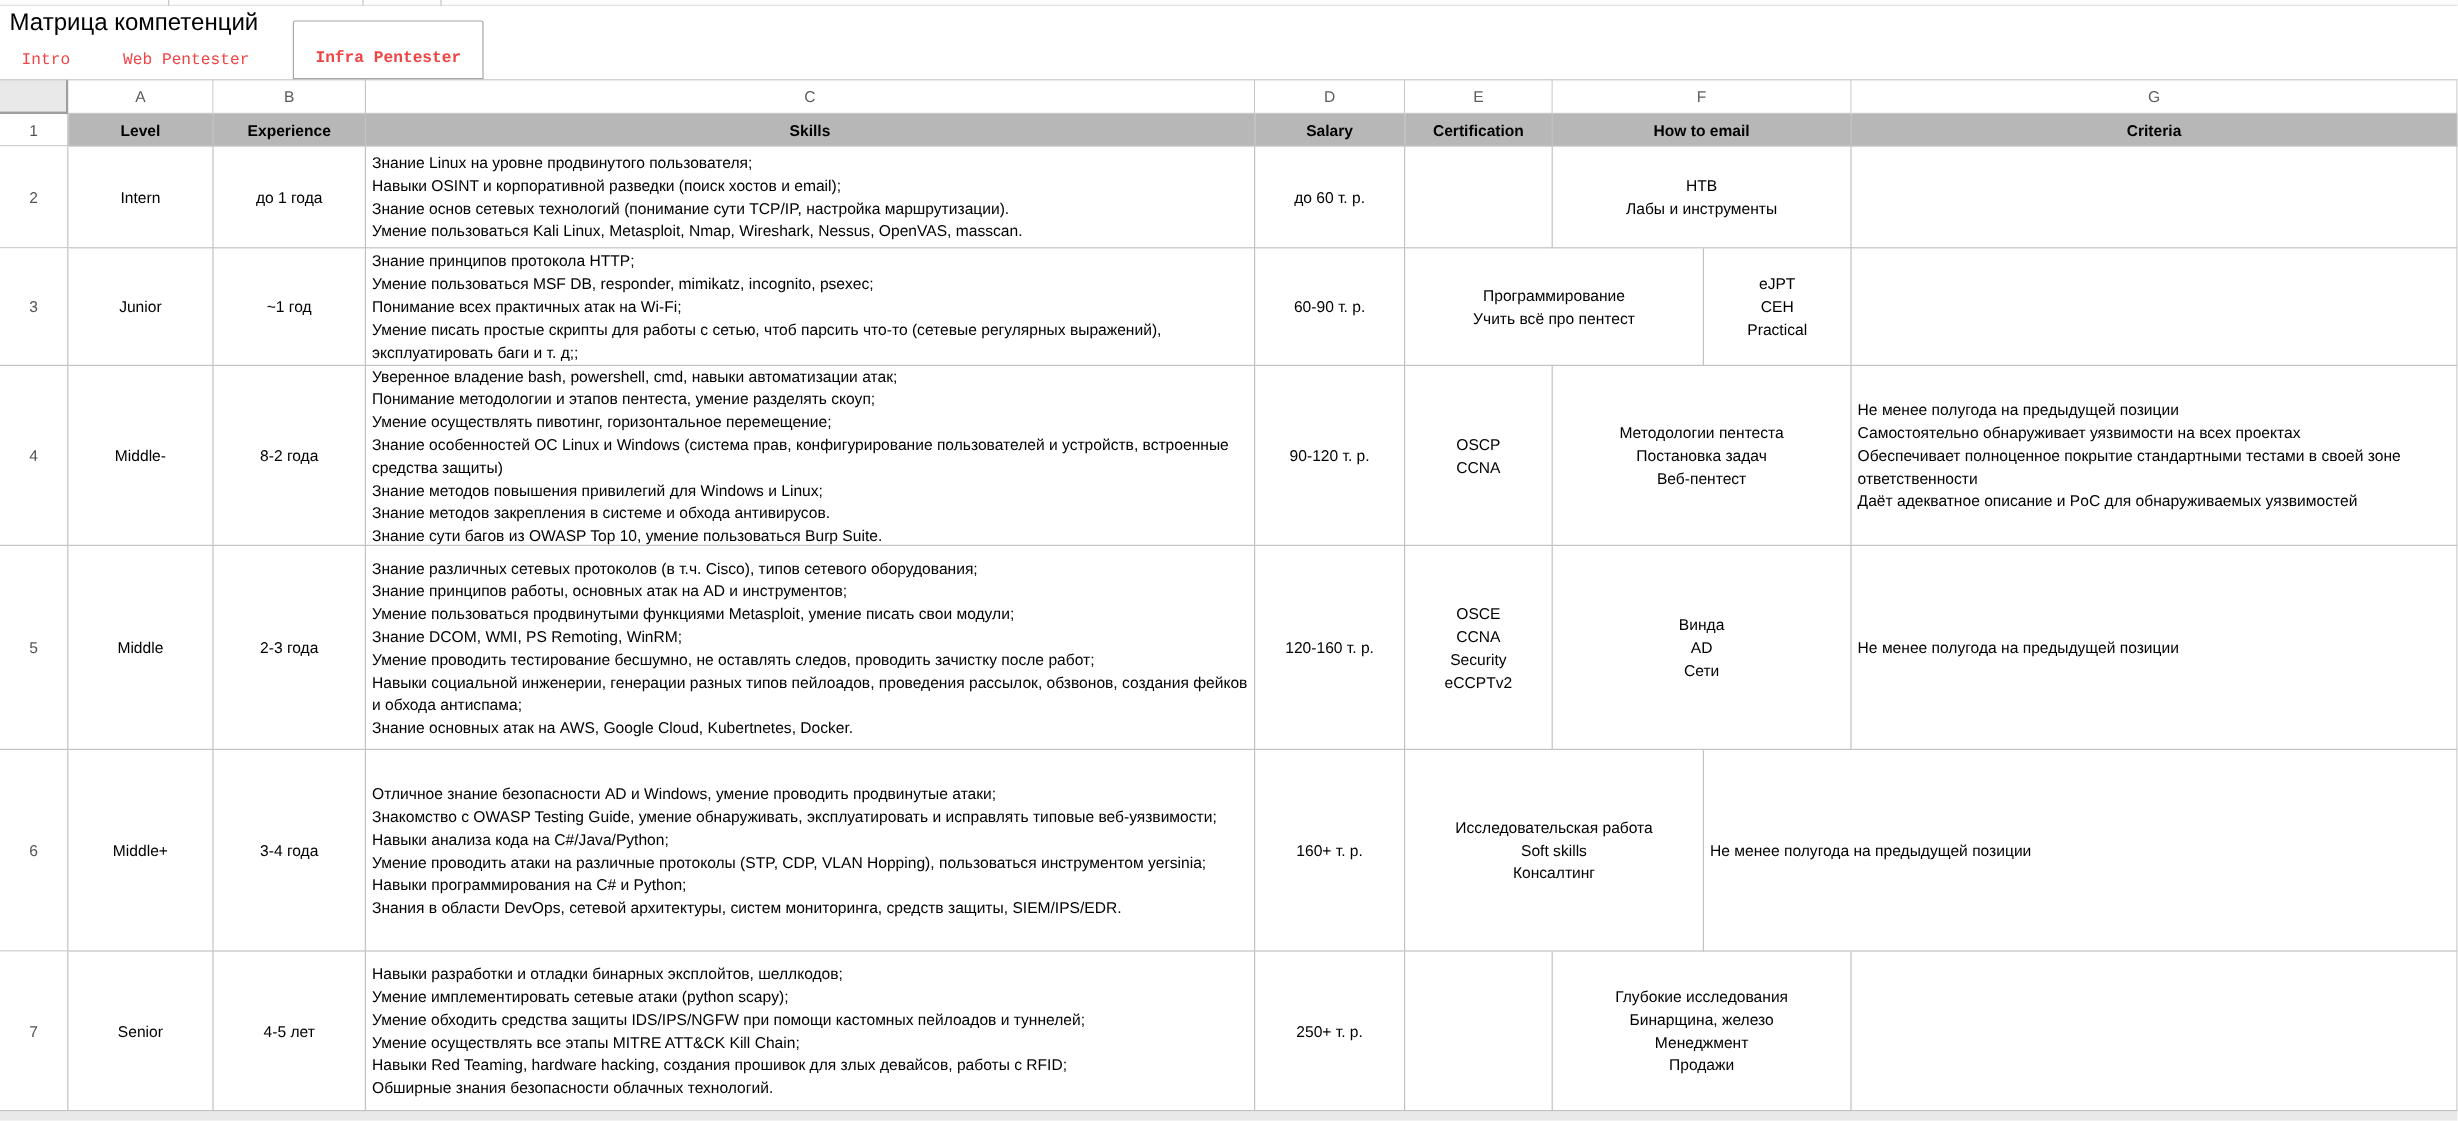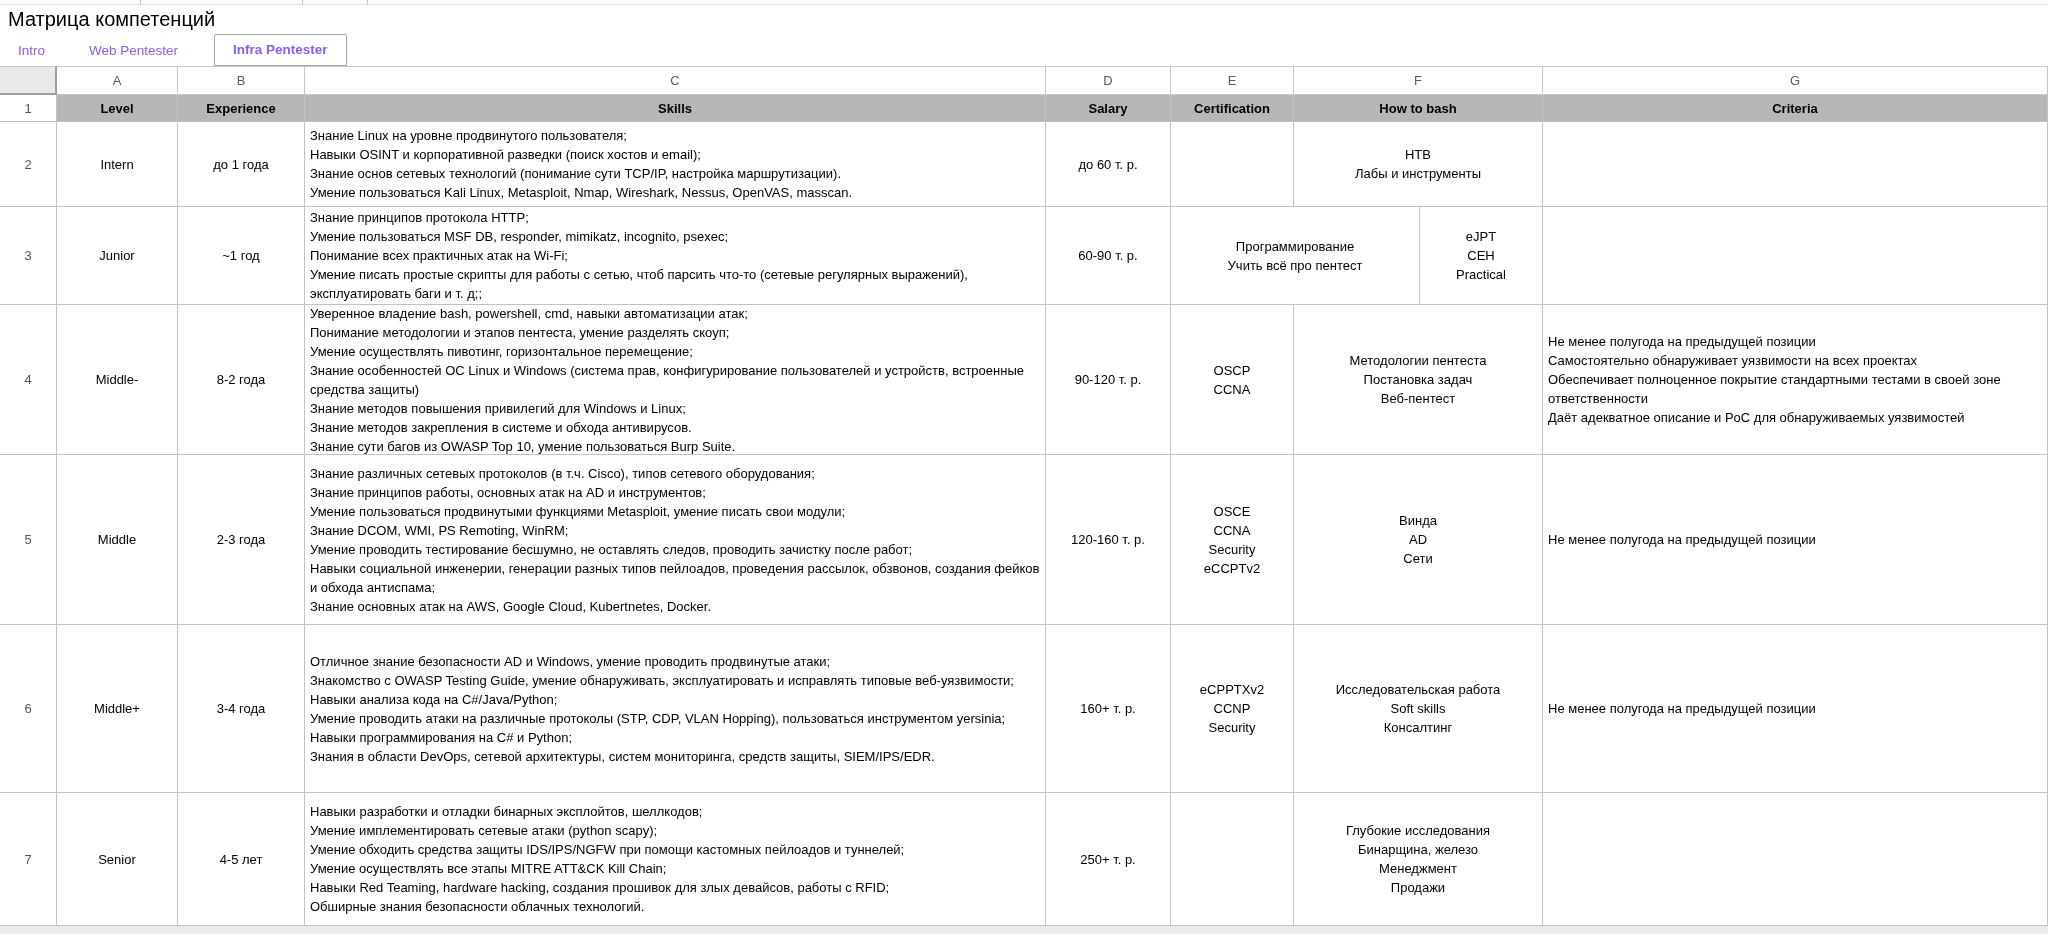--- a/index.html
+++ b/index.html
@@ -11,26 +11,26 @@
     font-size:13px;
   }
   
   .top-strip { height:5px; position:relative; border-bottom:1px solid #e2e2e2; background:#fdfdfd; }
   .top-strip .tick { position:absolute; top:0; width:1px; height:5px; background:#c6c6c6; }
   .tick.t1 { left:140px; } .tick.t2 { left:302px; } .tick.t3 { left:367px; }
   .title-bar { height:28px; display:flex; align-items:center; padding-left:8px; }
   .title-bar span { font-size:20px; }
   .tab-bar { height:33px; display:flex; align-items:flex-end; padding-left:18px; position:relative; }
   .tab {
-    color:#8b5cf6; font-size:13.5px; padding:7px 0 8px 0; margin-right:44px;
-    cursor:pointer; white-space:nowrap;
+    color:#ef4444; font-size:13.5px; padding:7px 0 8px 0; margin-right:44px;
+    cursor:pointer; white-space:nowrap;font-family:Liberation Mono, monospace;
   }
   .tab.active {
     font-weight:bold; background:#fff; border:1px solid #a6a6a6; border-radius:2px 2px 0 0;
-    padding:7px 18px 8px 18px; margin-left:-8px; margin-right:0;
+    padding:24px 18px 8px 18px; margin-left:-8px; margin-right:0;
   }
   
   .sheet { width:2048px; }
   .row { display:flex; width:2048px; }
   .cell {
     border-right:1px solid #c2c2c2; border-bottom:1px solid #c2c2c2;
     overflow:hidden; line-height:19px; white-space:pre-line;
   }
   .c-num { width:57px; flex:none; }
   .c-a { width:121px; flex:none; }
@@ -98,21 +98,21 @@
       <div class="cell c-g">G</div>
     </div>
 
     <div class="row r1">
       <div class="cell c-num rowhead">1</div>
       <div class="cell c-a center hcell">Level</div>
       <div class="cell c-b center hcell">Experience</div>
       <div class="cell c-c center hcell">Skills</div>
       <div class="cell c-d center hcell">Salary</div>
       <div class="cell c-e center hcell">Certification</div>
-      <div class="cell c-f center hcell">How to bash</div>
+      <div class="cell c-f center hcell">How to email</div>
       <div class="cell c-g center hcell">Criteria</div>
     </div>
 
     <div class="row r2">
       <div class="cell c-num rowhead">2</div>
       <div class="cell c-a center">Intern</div>
       <div class="cell c-b center">до 1 года</div>
       <div class="cell c-c left">Знание Linux на уровне продвинутого пользователя;
 Навыки OSINT и корпоративной разведки (поиск хостов и email);
 Знание основ сетевых технологий (понимание сути TCP/IP, настройка маршрутизации).
@@ -188,22 +188,20 @@
       <div class="cell c-num rowhead">6</div>
       <div class="cell c-a center">Middle+</div>
       <div class="cell c-b center">3-4 года</div>
       <div class="cell c-c left">Отличное знание безопасности AD и Windows, умение проводить продвинутые атаки;
 Знакомство с OWASP Testing Guide, умение обнаруживать, эксплуатировать и исправлять типовые веб-уязвимости;
 Навыки анализа кода на C#/Java/Python;
 Умение проводить атаки на различные протоколы (STP, CDP, VLAN Hopping), пользоваться инструментом yersinia;
 Навыки программирования на C# и Python;
 Знания в области DevOps, сетевой архитектуры, систем мониторинга, средств защиты, SIEM/IPS/EDR.</div>
       <div class="cell c-d center">160+ т. р.</div>
-      <div class="cell c-e center">eCPPTXv2
-CCNP Security</div>
       <div class="cell c-f center">Исследовательская работа
 Soft skills
 Консалтинг</div>
       <div class="cell c-g left">Не менее полугода на предыдущей позиции</div>
     </div>
 
     <div class="row r7">
       <div class="cell c-num rowhead">7</div>
       <div class="cell c-a center">Senior</div>
       <div class="cell c-b center">4-5 лет</div>

